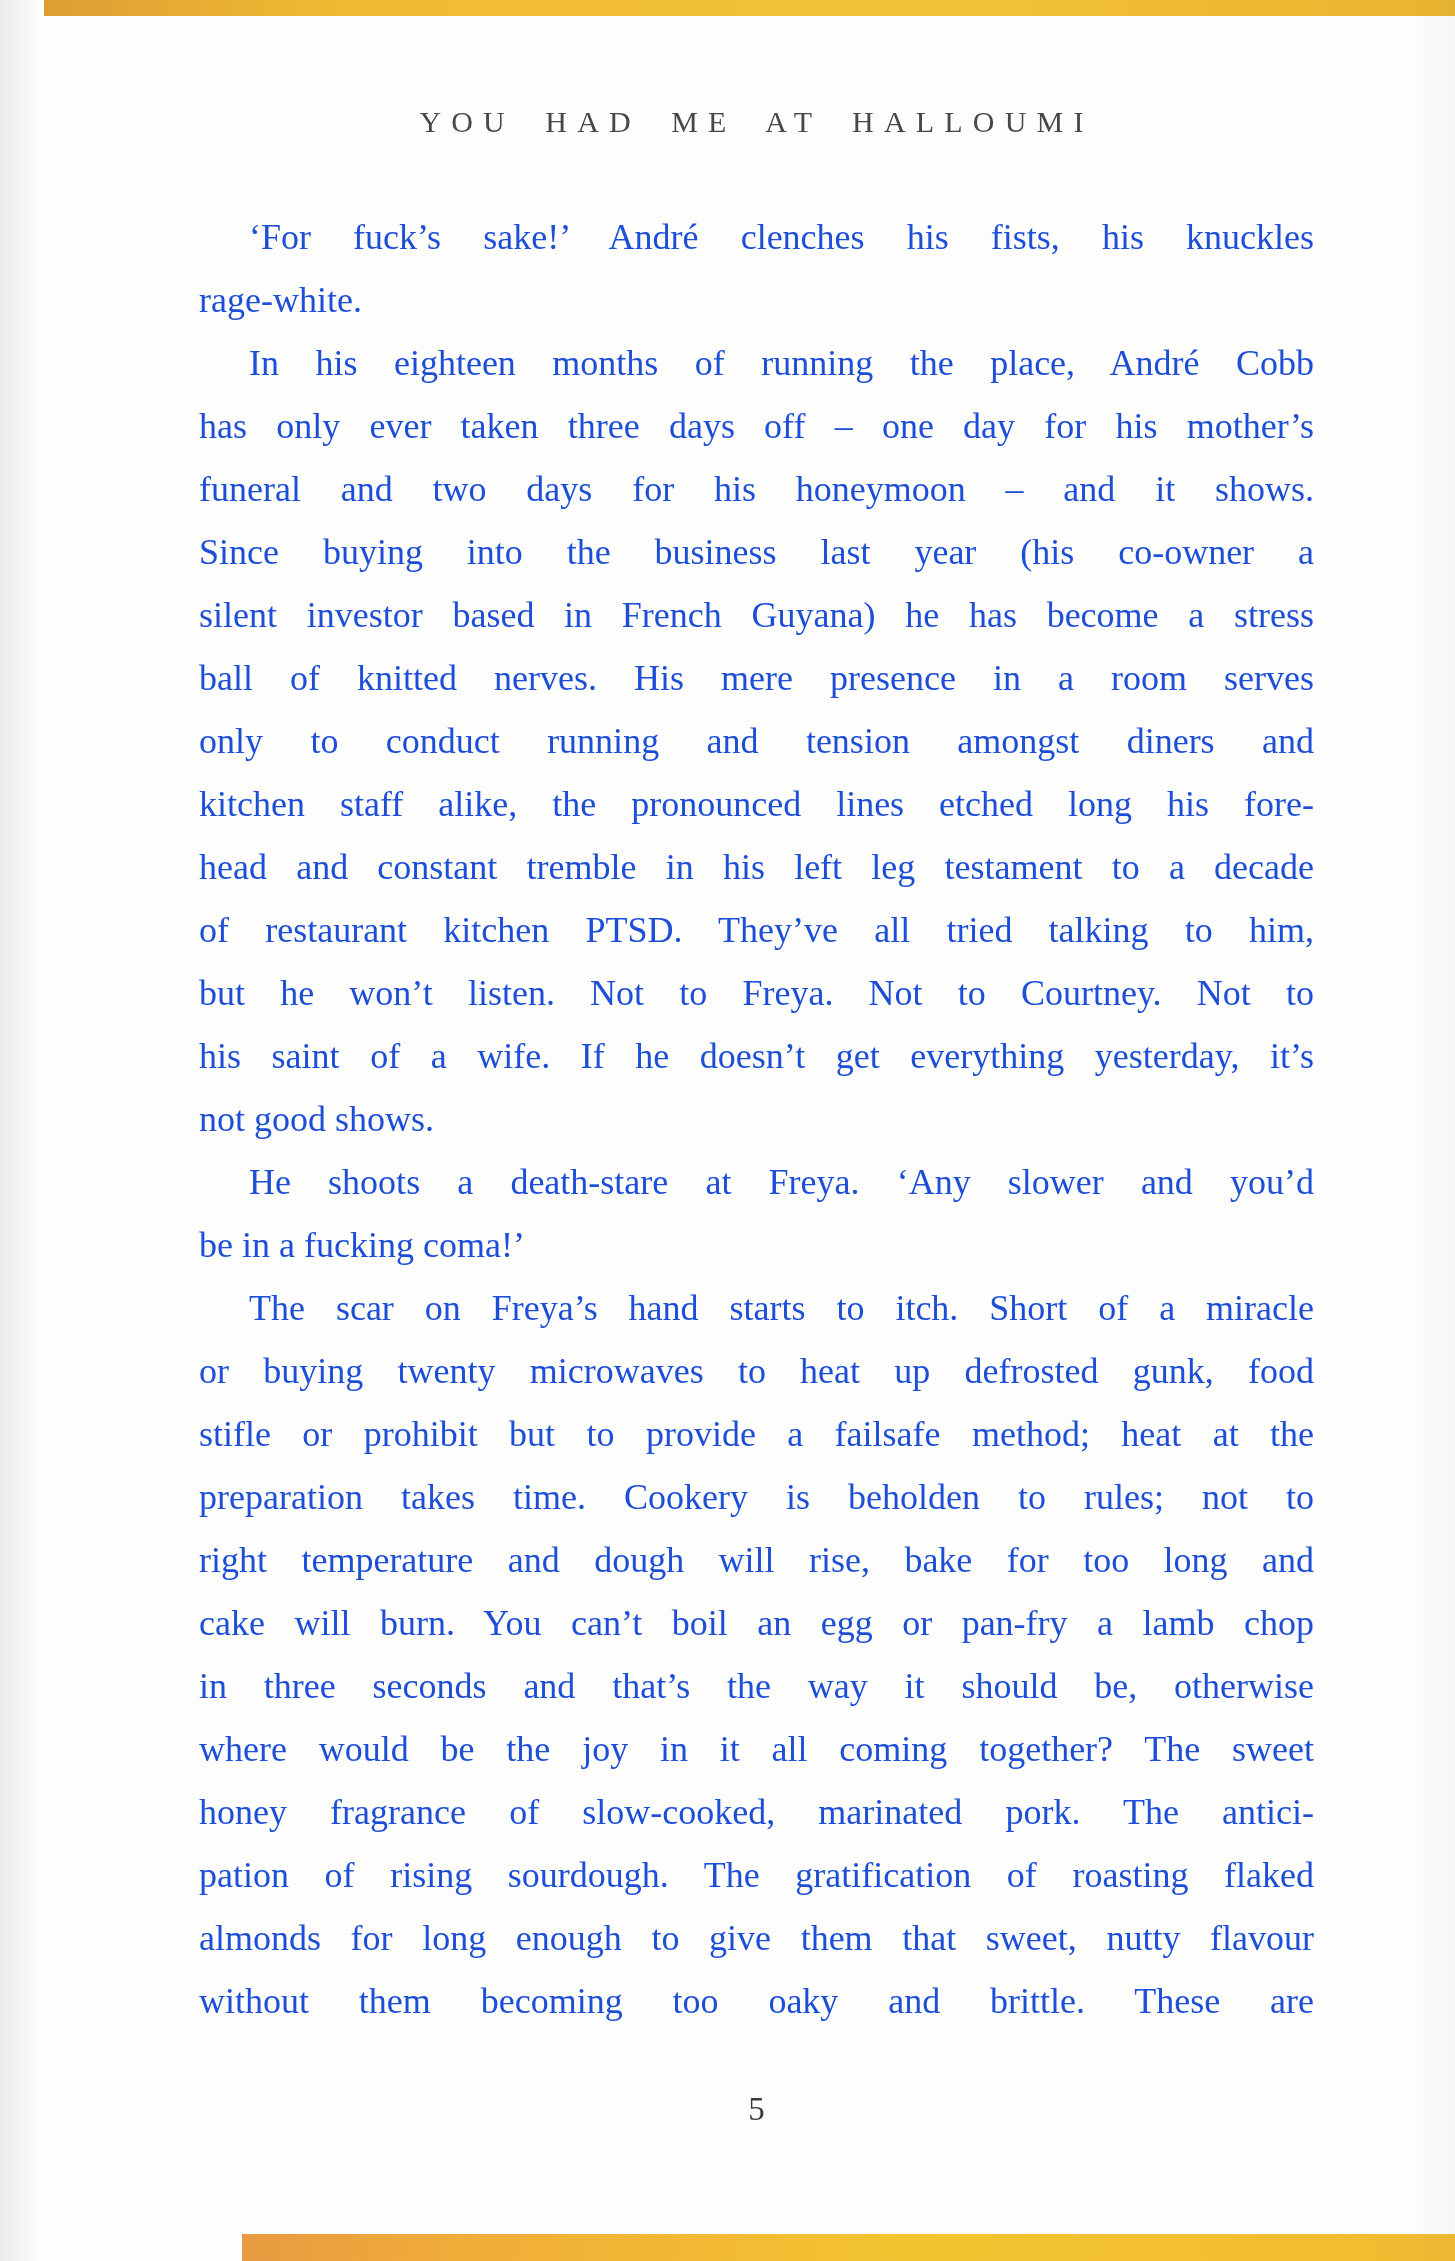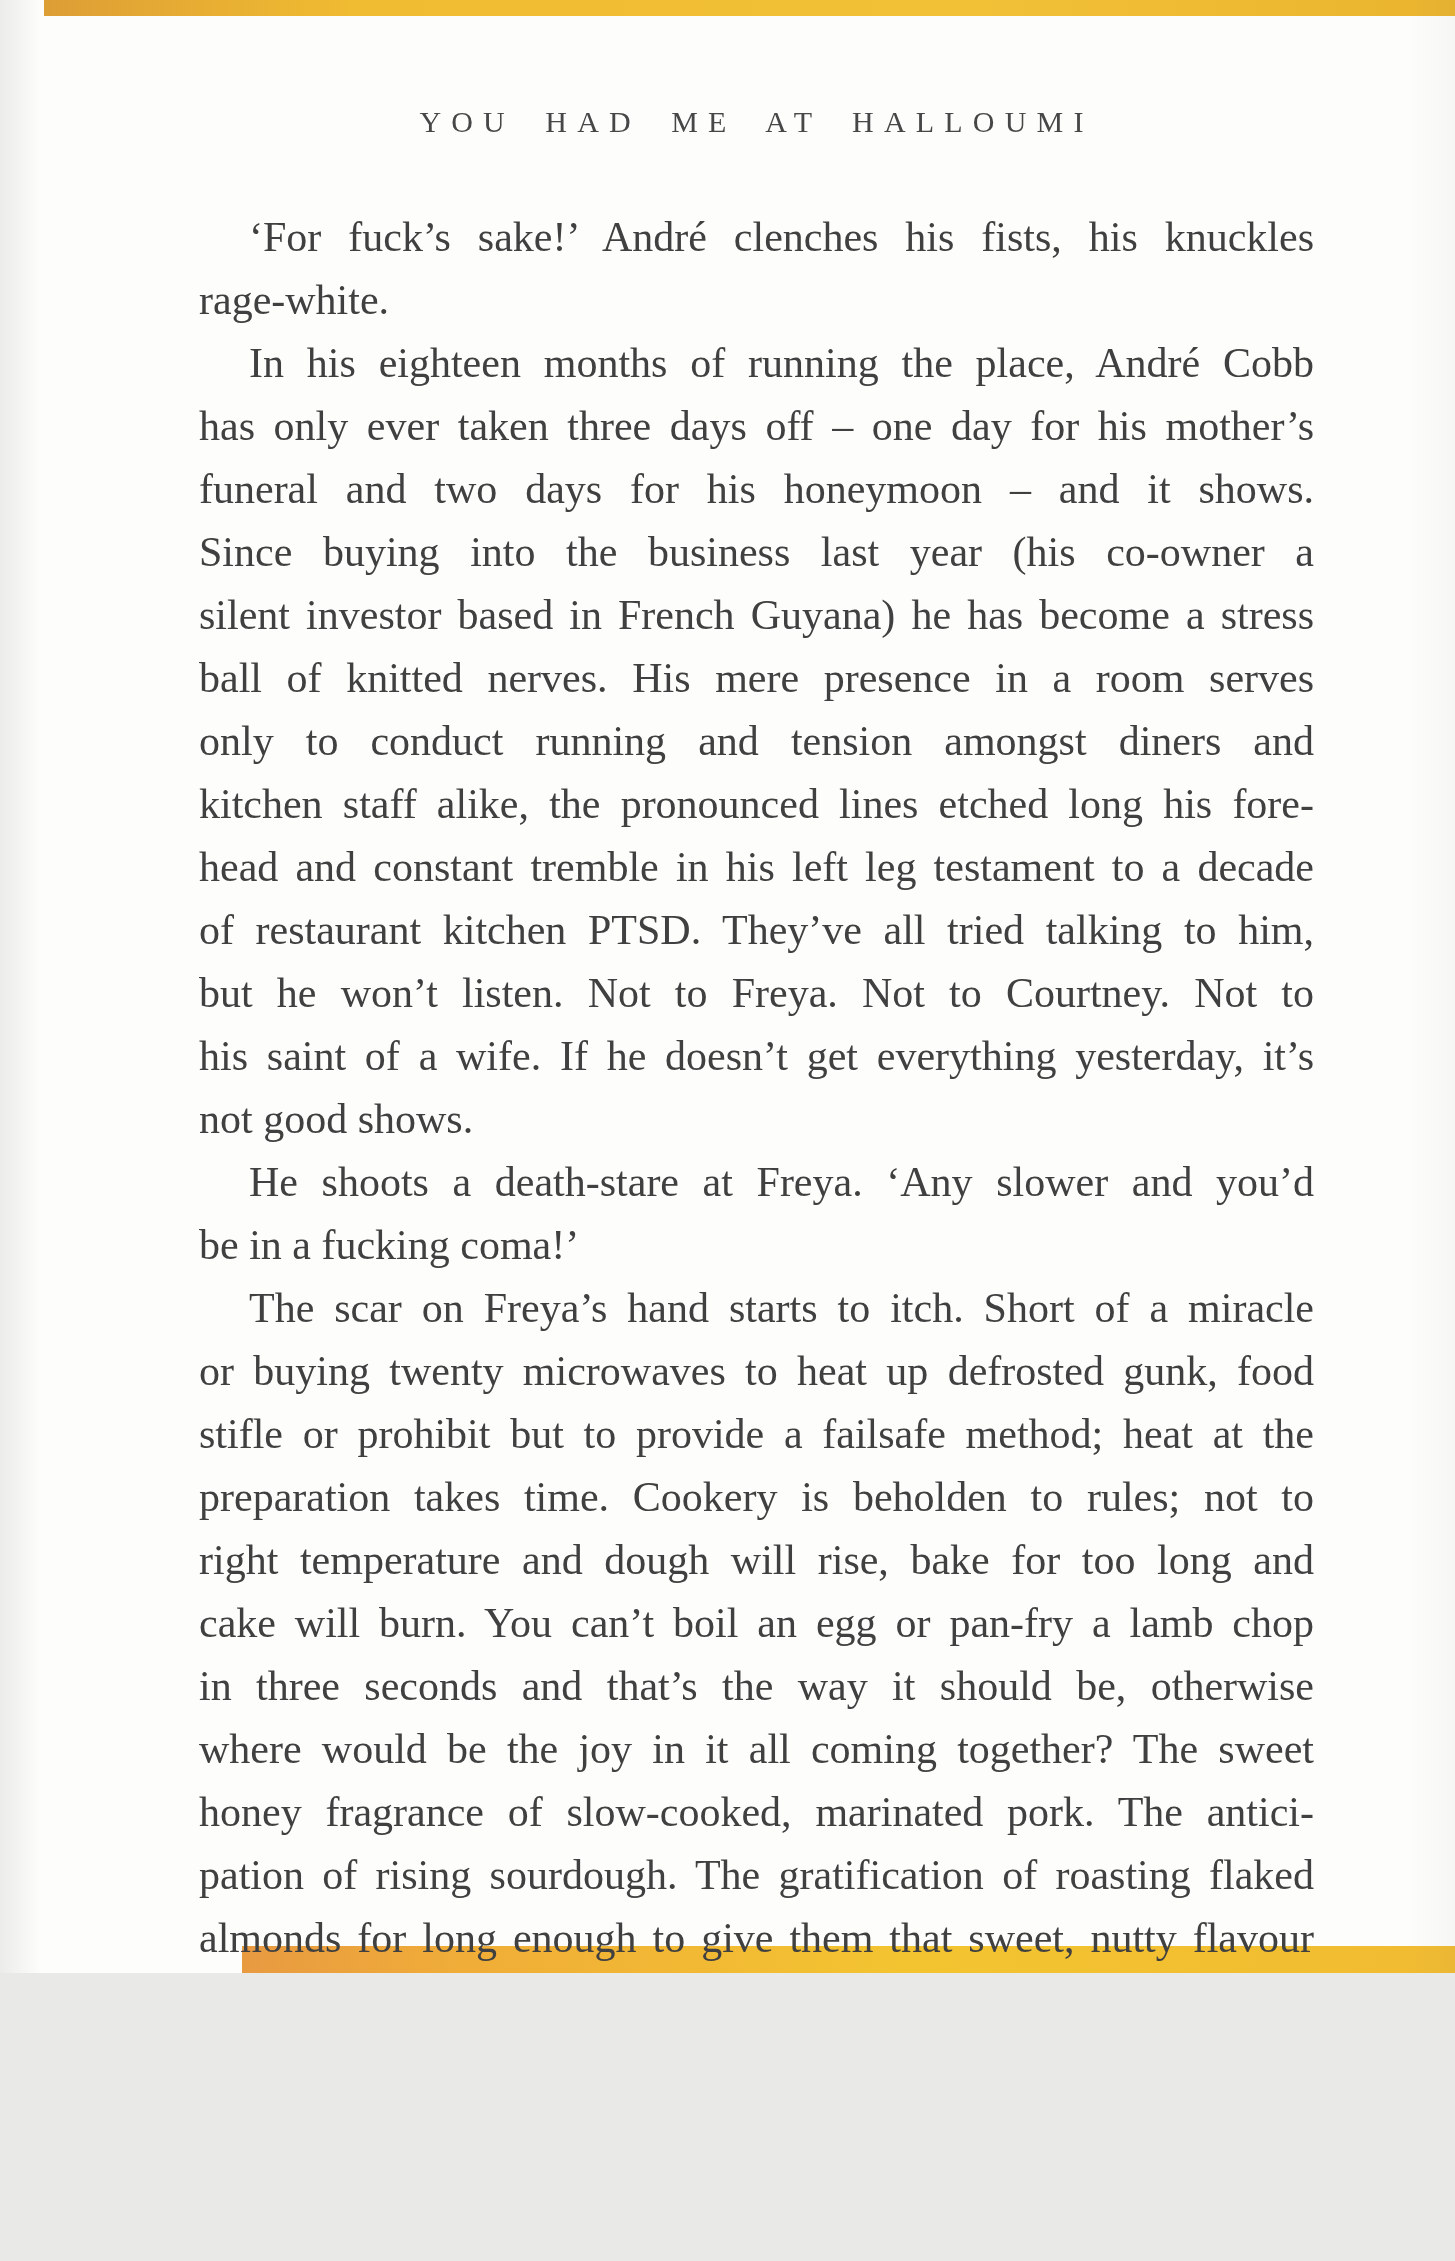--- a/index.html
+++ b/index.html
@@ -3,21 +3,21 @@
 <meta charset="utf-8">
 <style>
   html, body { margin: 0; padding: 0; }
   body {
     background: #e9e9e7;
     font-family: "Liberation Serif", "DejaVu Serif", serif;
   }
   .canvas {
     position: relative;
     width: 1455px;
-    height: 1973px;
+    height: 2261px;
     margin: 0 auto;
     background: #fdfdfb;
     overflow: hidden;
   }
   
   .edge-left {
     position: absolute; left: 0; top: 0; bottom: 0; width: 48px;
     background: linear-gradient(90deg, rgba(110,110,105,0.12), rgba(110,110,105,0) 85%);
     pointer-events: none;
   }
@@ -45,23 +45,23 @@
     margin-top: 102px;
     text-align: center;
     font-size: 30px;
     line-height: 40px;
     letter-spacing: 0.34em;
     word-spacing: 0.42em;
     color: #474747;
   }
   .body-text {
     margin-top: 64px;
-    font-size: 42px;
+    font-size: 36px;
     line-height: 63px;
-    color: #404040;
+    color: #1d4ed8;
   }
   .line {
     text-align: justify;
     text-align-last: left;
     white-space: normal;
   }
   .line.just { text-align-last: justify; }
   .line.indent { text-indent: 50px; }
   .page-number {
     margin-top: 58px;

